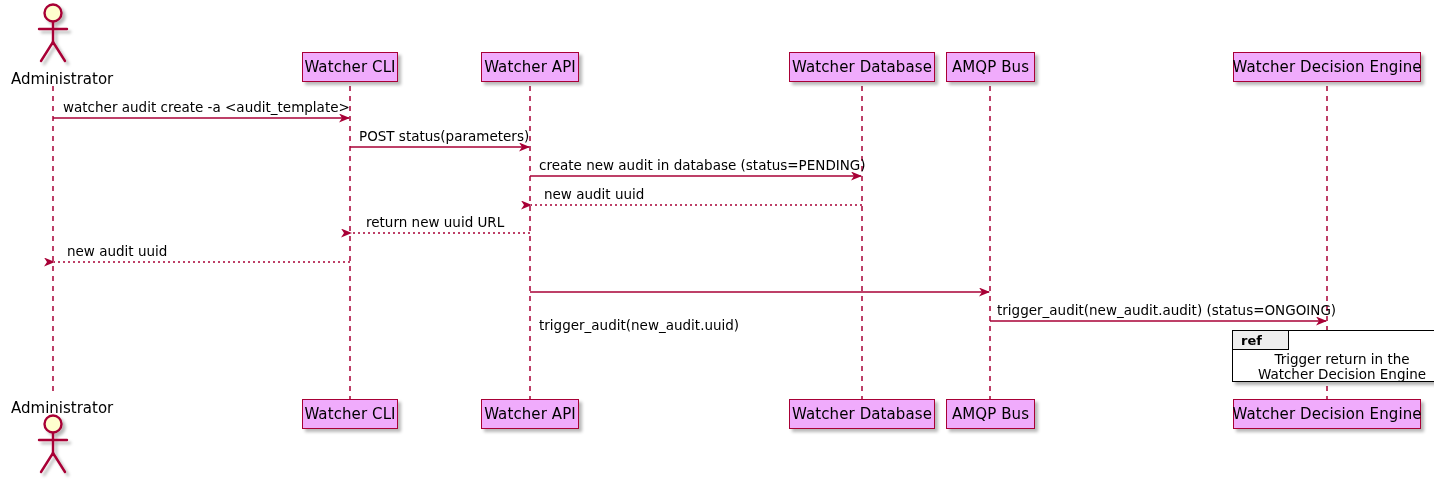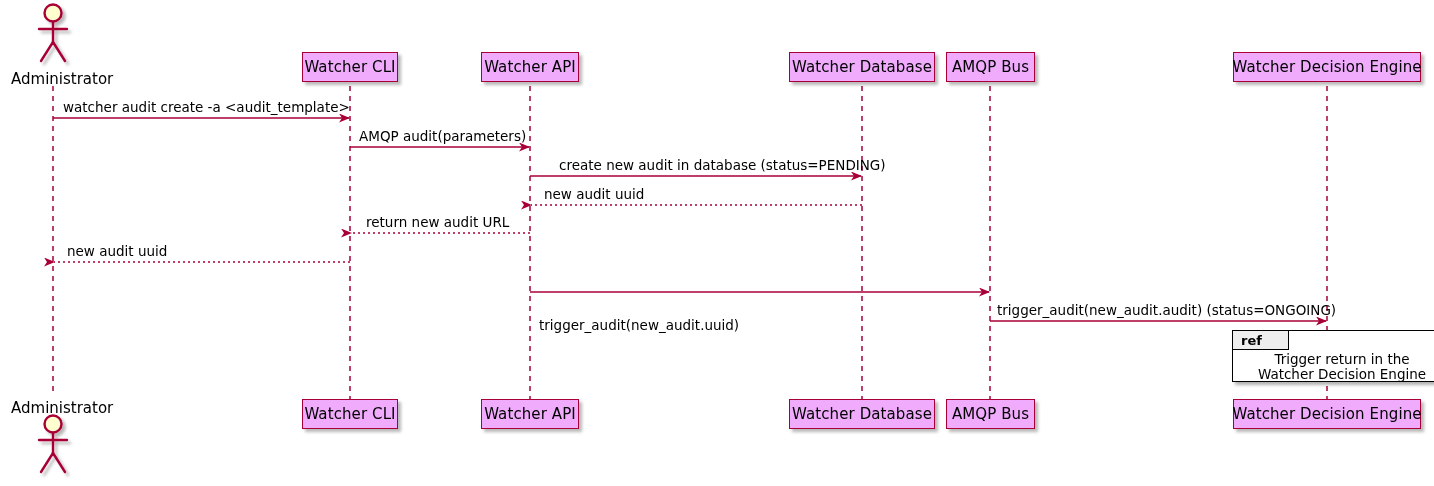--- a/index.html
+++ b/index.html
@@ -154,24 +154,24 @@
         <div class="participant" style="left: 481px; top: 399px; width: 98px; height: 30px;">Watcher API</div>
         <div class="participant" style="left: 789px; top: 52px; width: 146px; height: 30px;">Watcher Database</div>
         <div class="participant" style="left: 789px; top: 399px; width: 146px; height: 30px;">Watcher Database</div>
         <div class="participant" style="left: 946px; top: 52px; width: 89px; height: 30px;">AMQP Bus</div>
         <div class="participant" style="left: 946px; top: 399px; width: 89px; height: 30px;">AMQP Bus</div>
         <div class="participant" style="left: 1233px; top: 52px; width: 188px; height: 30px;">Watcher Decision Engine</div>
         <div class="participant" style="left: 1233px; top: 399px; width: 188px; height: 30px;">Watcher Decision Engine</div>
       </div>
     <div id="message-labels">
         <div class="msg-label" style="left: 63px; top: 101px;">watcher audit create -a &lt;audit_template&gt;</div>
-        <div class="msg-label" style="left: 359px; top: 130px;">AMQP audit(parameters)</div>
-        <div class="msg-label" style="left: 539px; top: 159px; margin-left: 20px;">create new audit in database (status=PENDING)</div>
+        <div class="msg-label" style="left: 359px; top: 130px;">POST status(parameters)</div>
+        <div class="msg-label" style="left: 539px; top: 159px;">create new audit in database (status=PENDING)</div>
         <div class="msg-label" style="left: 544px; top: 188px;">new audit uuid</div>
-        <div class="msg-label" style="left: 366px; top: 216px;">return new audit URL</div>
+        <div class="msg-label" style="left: 366px; top: 216px;">return new uuid URL</div>
         <div class="msg-label" style="left: 67px; top: 245px;">new audit uuid</div>
         <div class="msg-label" style="left: 539px; top: 275px; margin-top: 44px;">trigger_audit(new_audit.uuid)</div>
         <div class="msg-label" style="left: 997px; top: 304px;">trigger_audit(new_audit.audit) (status=ONGOING)</div>
       </div>
 
     <div class="ref-box" id="ref-box" style="left: 1232px; top: 330px; width: 220px; height: 52px;">
       <div class="ref-tab">ref</div>
       <div class="ref-body" id="ref-body">
           <div>Trigger return in the</div>
           <div>Watcher Decision Engine</div>

